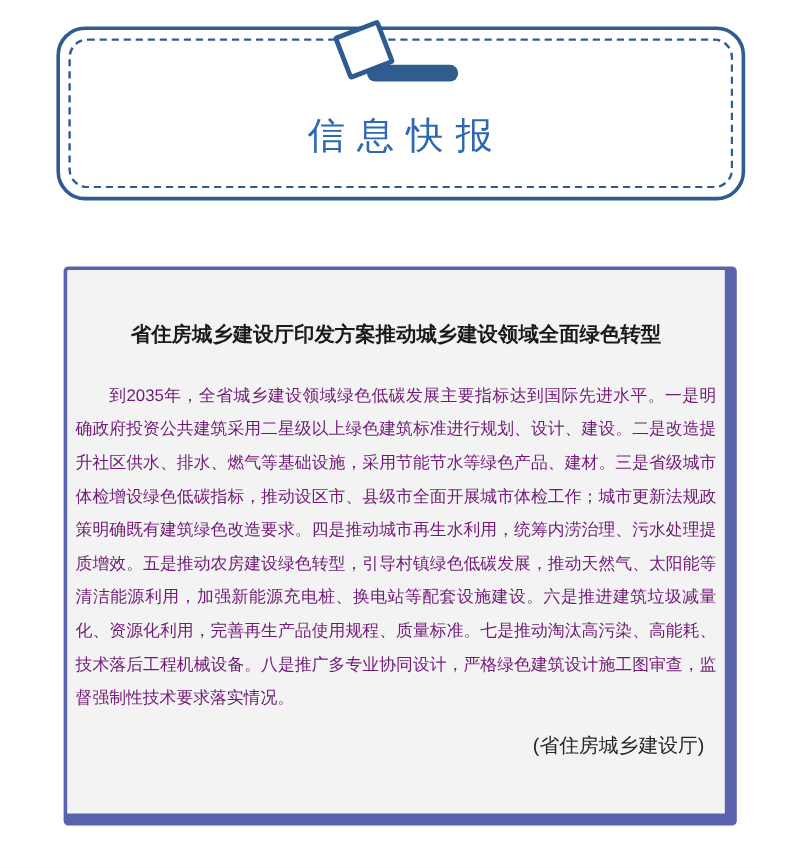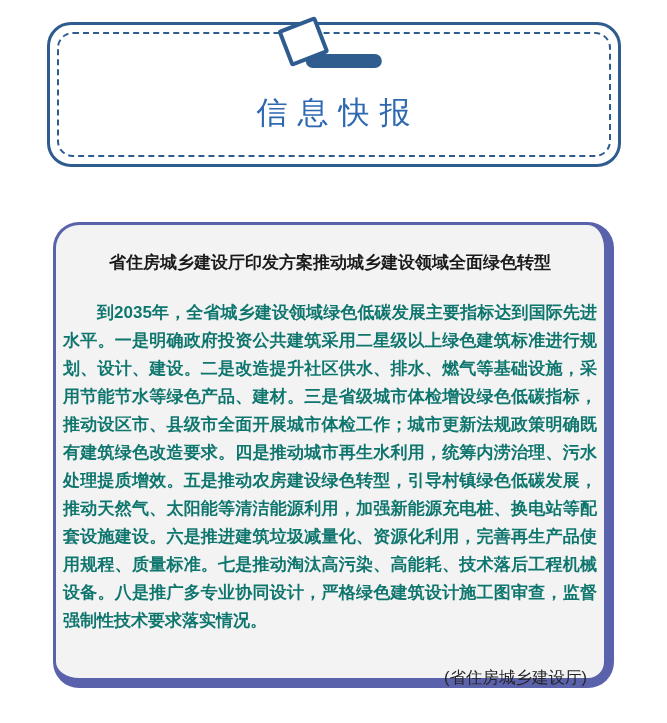--- a/index.html
+++ b/index.html
@@ -82,43 +82,42 @@
   
   .card {
     position: relative;
     width: 561px;
     height: 466px;
     margin: 55px auto 0;
     box-sizing: border-box;
     background: #f3f3f4;
     border: solid #5a62ab;
     border-width: 3px 10px 10px 3px;
-    border-radius: 26px;
-    padding: 16px 7px 14px 7px;
+    border-radius: 4px;
+    padding: 32px 7px 14px 7px;
   }
   .card-title {
     text-align: center;
     font-weight: bold;
     color: #1a1a1a;
     font-size: 17px;
     line-height: 24px;
     margin: 10px 0 0 0;
   }
   .card-body {
     margin: 24px 0 0 0;
-    font-size: 17px;
+    font-size: 14px;
     line-height: 28px;
-    color: #0f766e;
+    color: #701a75;
     text-align: justify;
     text-indent: 2em;
     word-break: break-all;
-    font-weight: bold;
   }
   .card-attr {
-    margin-top: 32px;
+    margin-top: 16px;
     padding-right: 10px;
     text-align: right;
     font-size: 16.5px;
     color: #262626;
   }
 </style>
 </head>
 <body>
 
 <div class="page">

